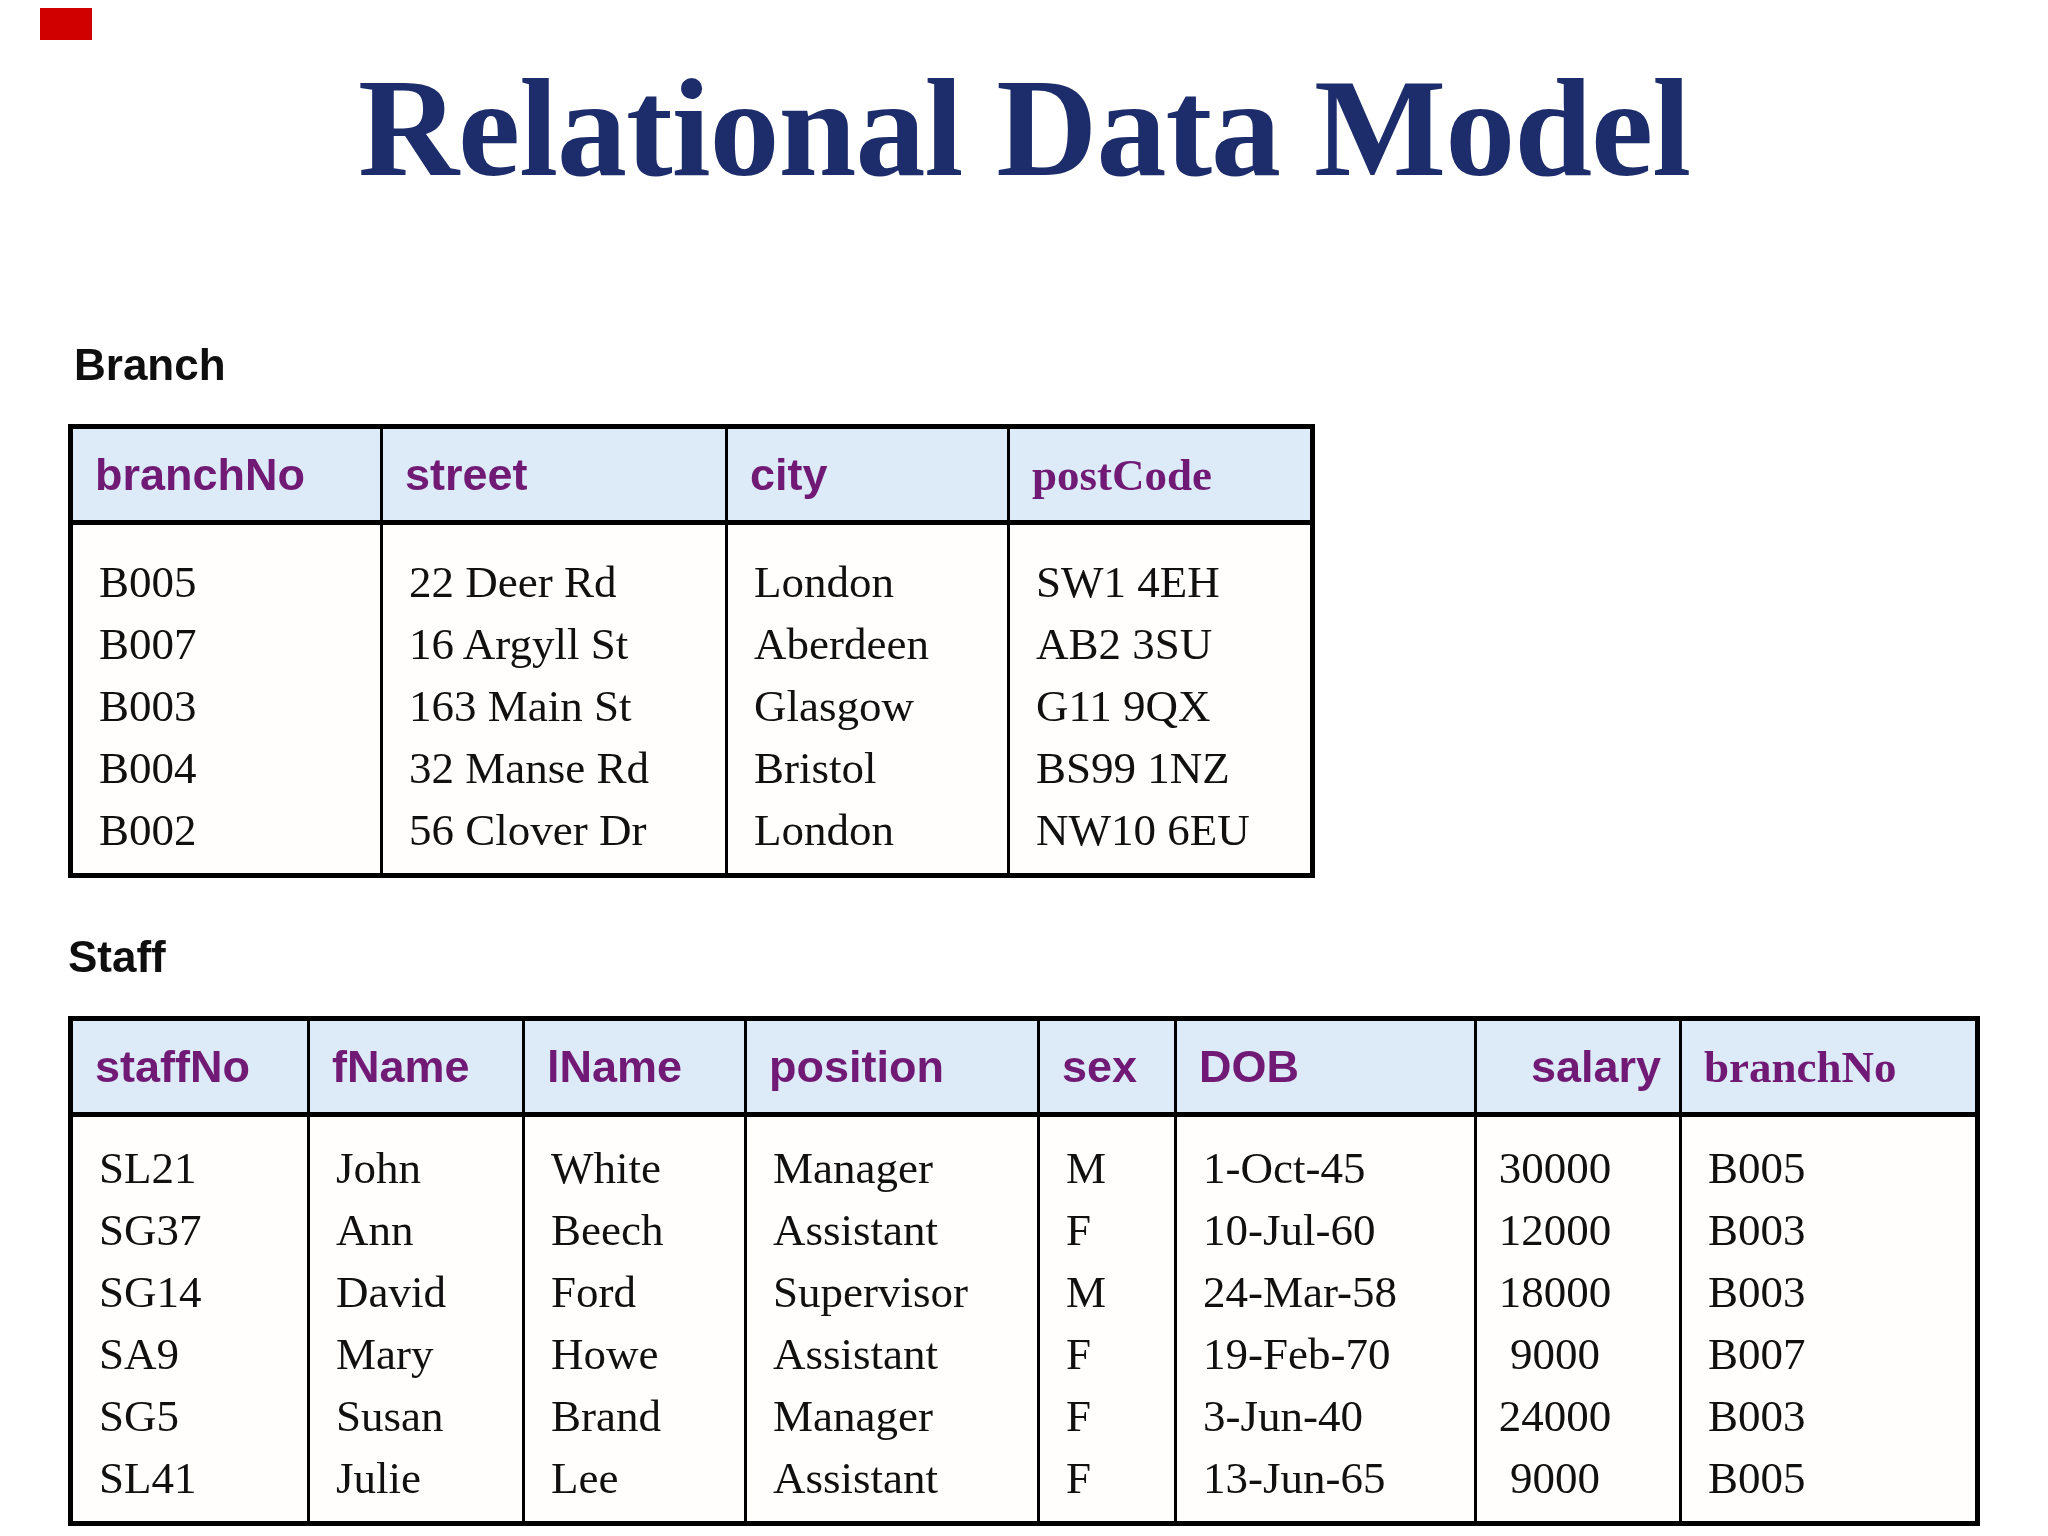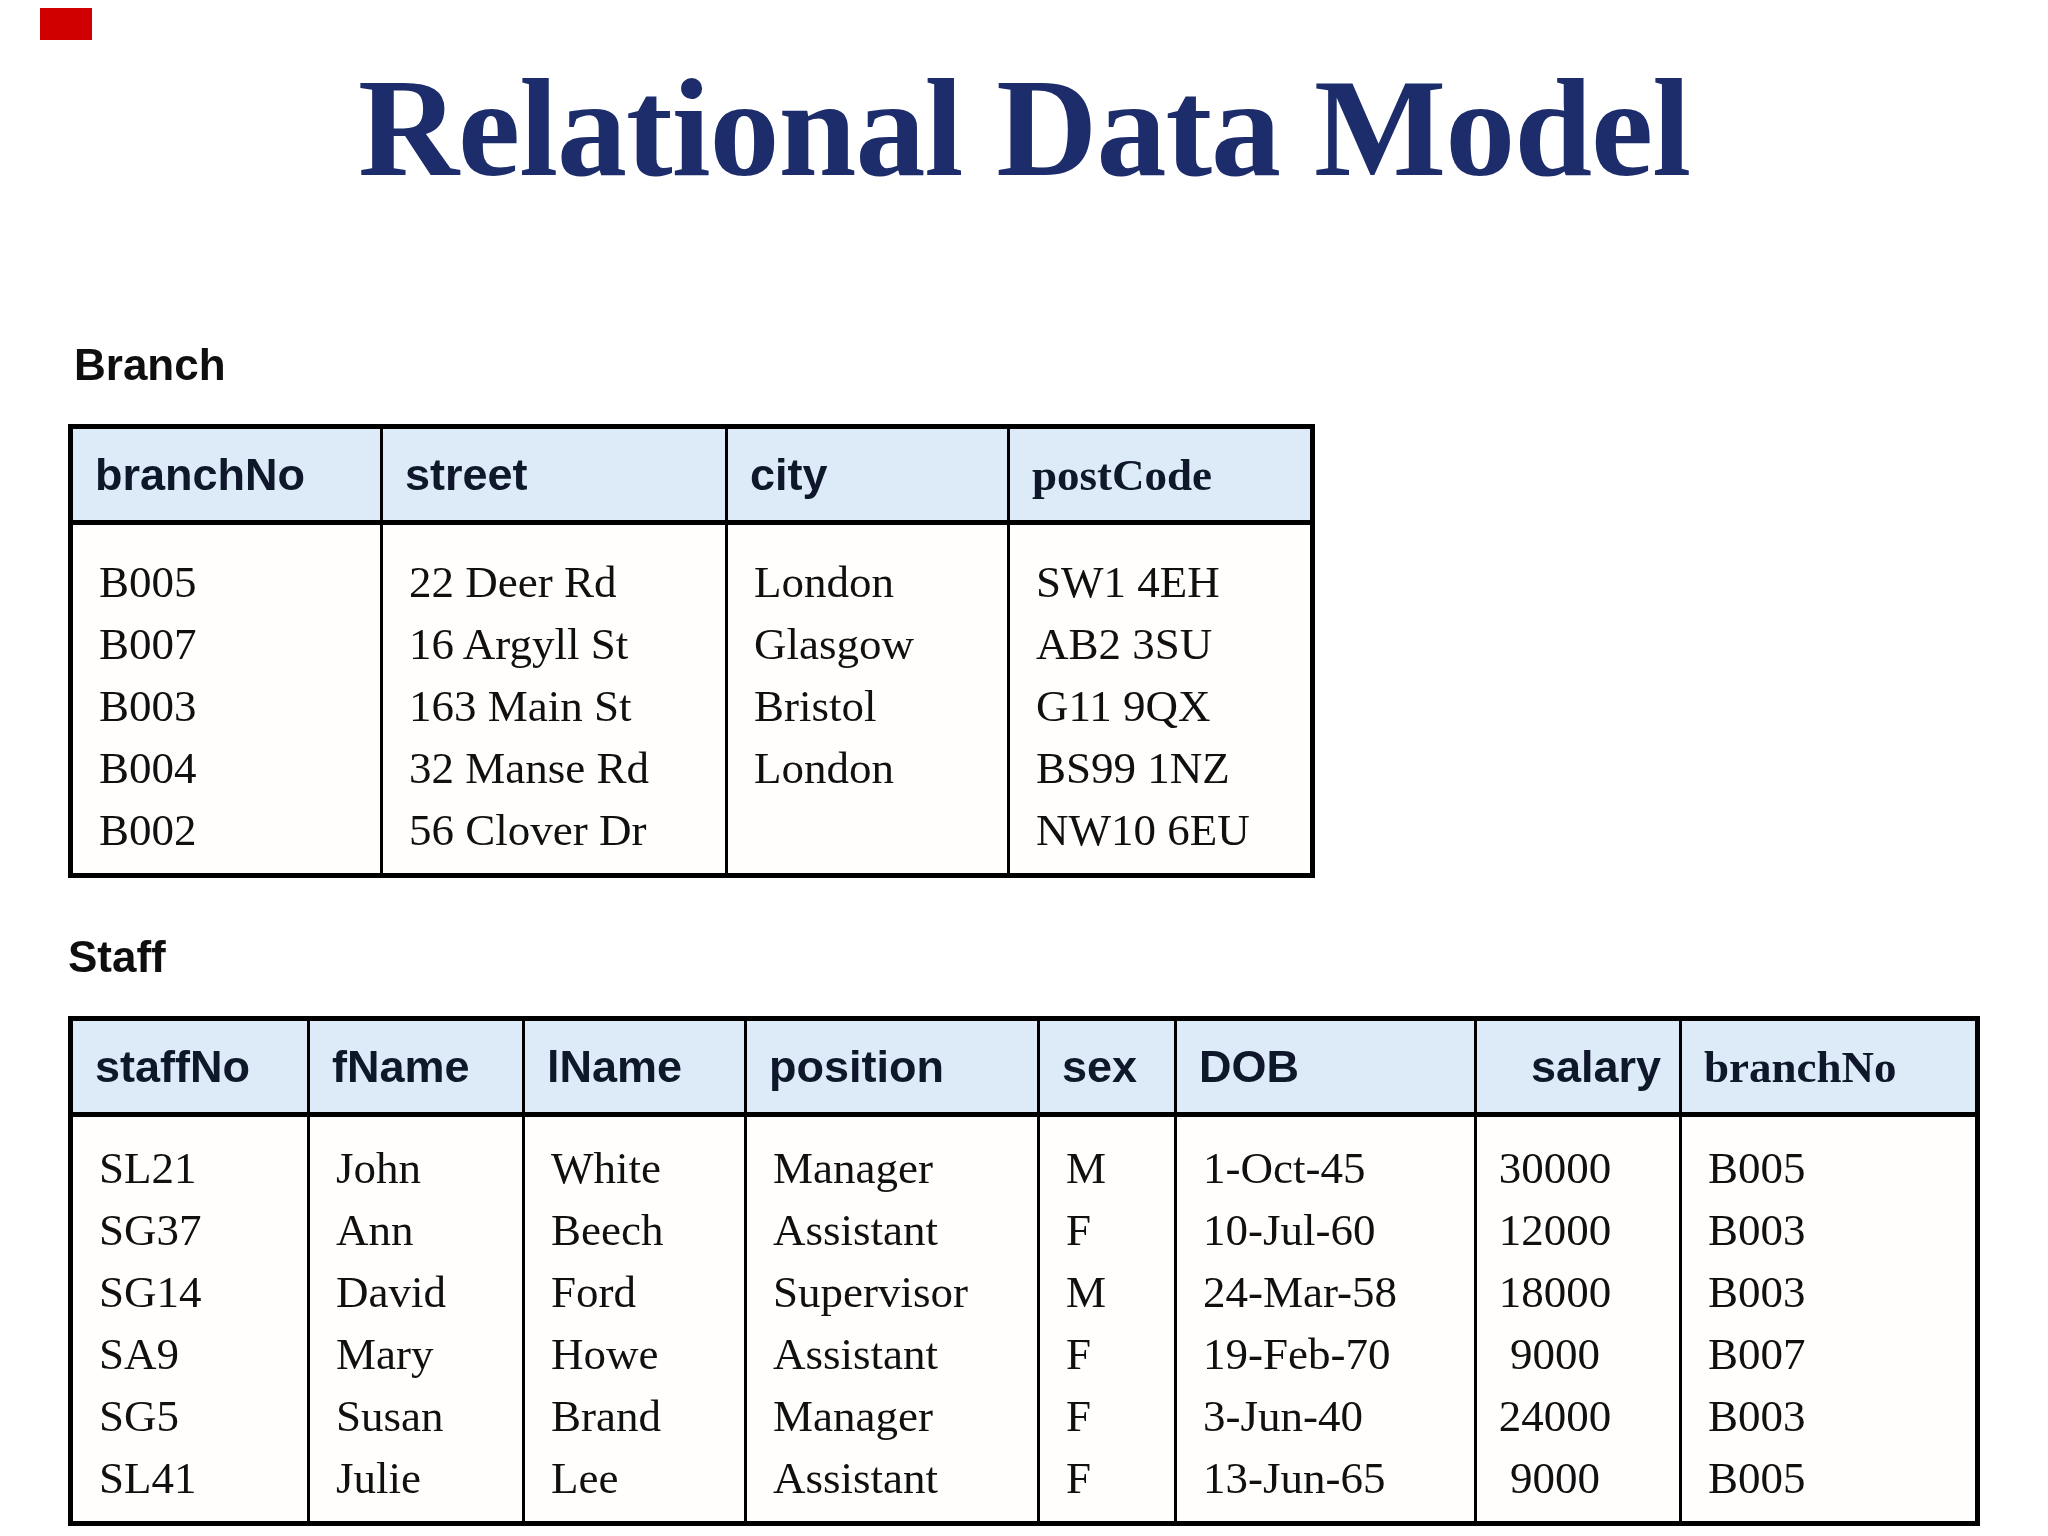--- a/index.html
+++ b/index.html
@@ -51,21 +51,21 @@
   .th {
     background:#ddeaf8;
     border-right:3px solid #000;
     border-bottom:5px solid #000;
     height:96px;
     box-sizing:border-box;
     display:flex; align-items:center;
     padding-left:22px;
     font-weight:bold;
     font-size:45px;
-    color:#0f172a;
+    color:#701a75;
     white-space:nowrap;
   }
   .th.right { justify-content:flex-end; padding-right:18px; padding-left:0; }
   .td {
     border-right:3px solid #000;
     box-sizing:border-box;
     padding:26px 0 12px 26px;
     font-family:"Liberation Serif", serif;
     font-size:45px;
     color:#101010;
@@ -99,20 +99,21 @@
   </div>
   <div class="td">
     <div class="line">22 Deer Rd</div>
     <div class="line">16 Argyll St</div>
     <div class="line">163 Main St</div>
     <div class="line">32 Manse Rd</div>
     <div class="line">56 Clover Dr</div>
   </div>
   <div class="td">
     <div class="line">London</div>
+    <div class="line">Aberdeen</div>
     <div class="line">Glasgow</div>
     <div class="line">Bristol</div>
     <div class="line">London</div>
   </div>
   <div class="td last">
     <div class="line">SW1 4EH</div>
     <div class="line">AB2 3SU</div>
     <div class="line">G11 9QX</div>
     <div class="line">BS99 1NZ</div>
     <div class="line">NW10 6EU</div>

